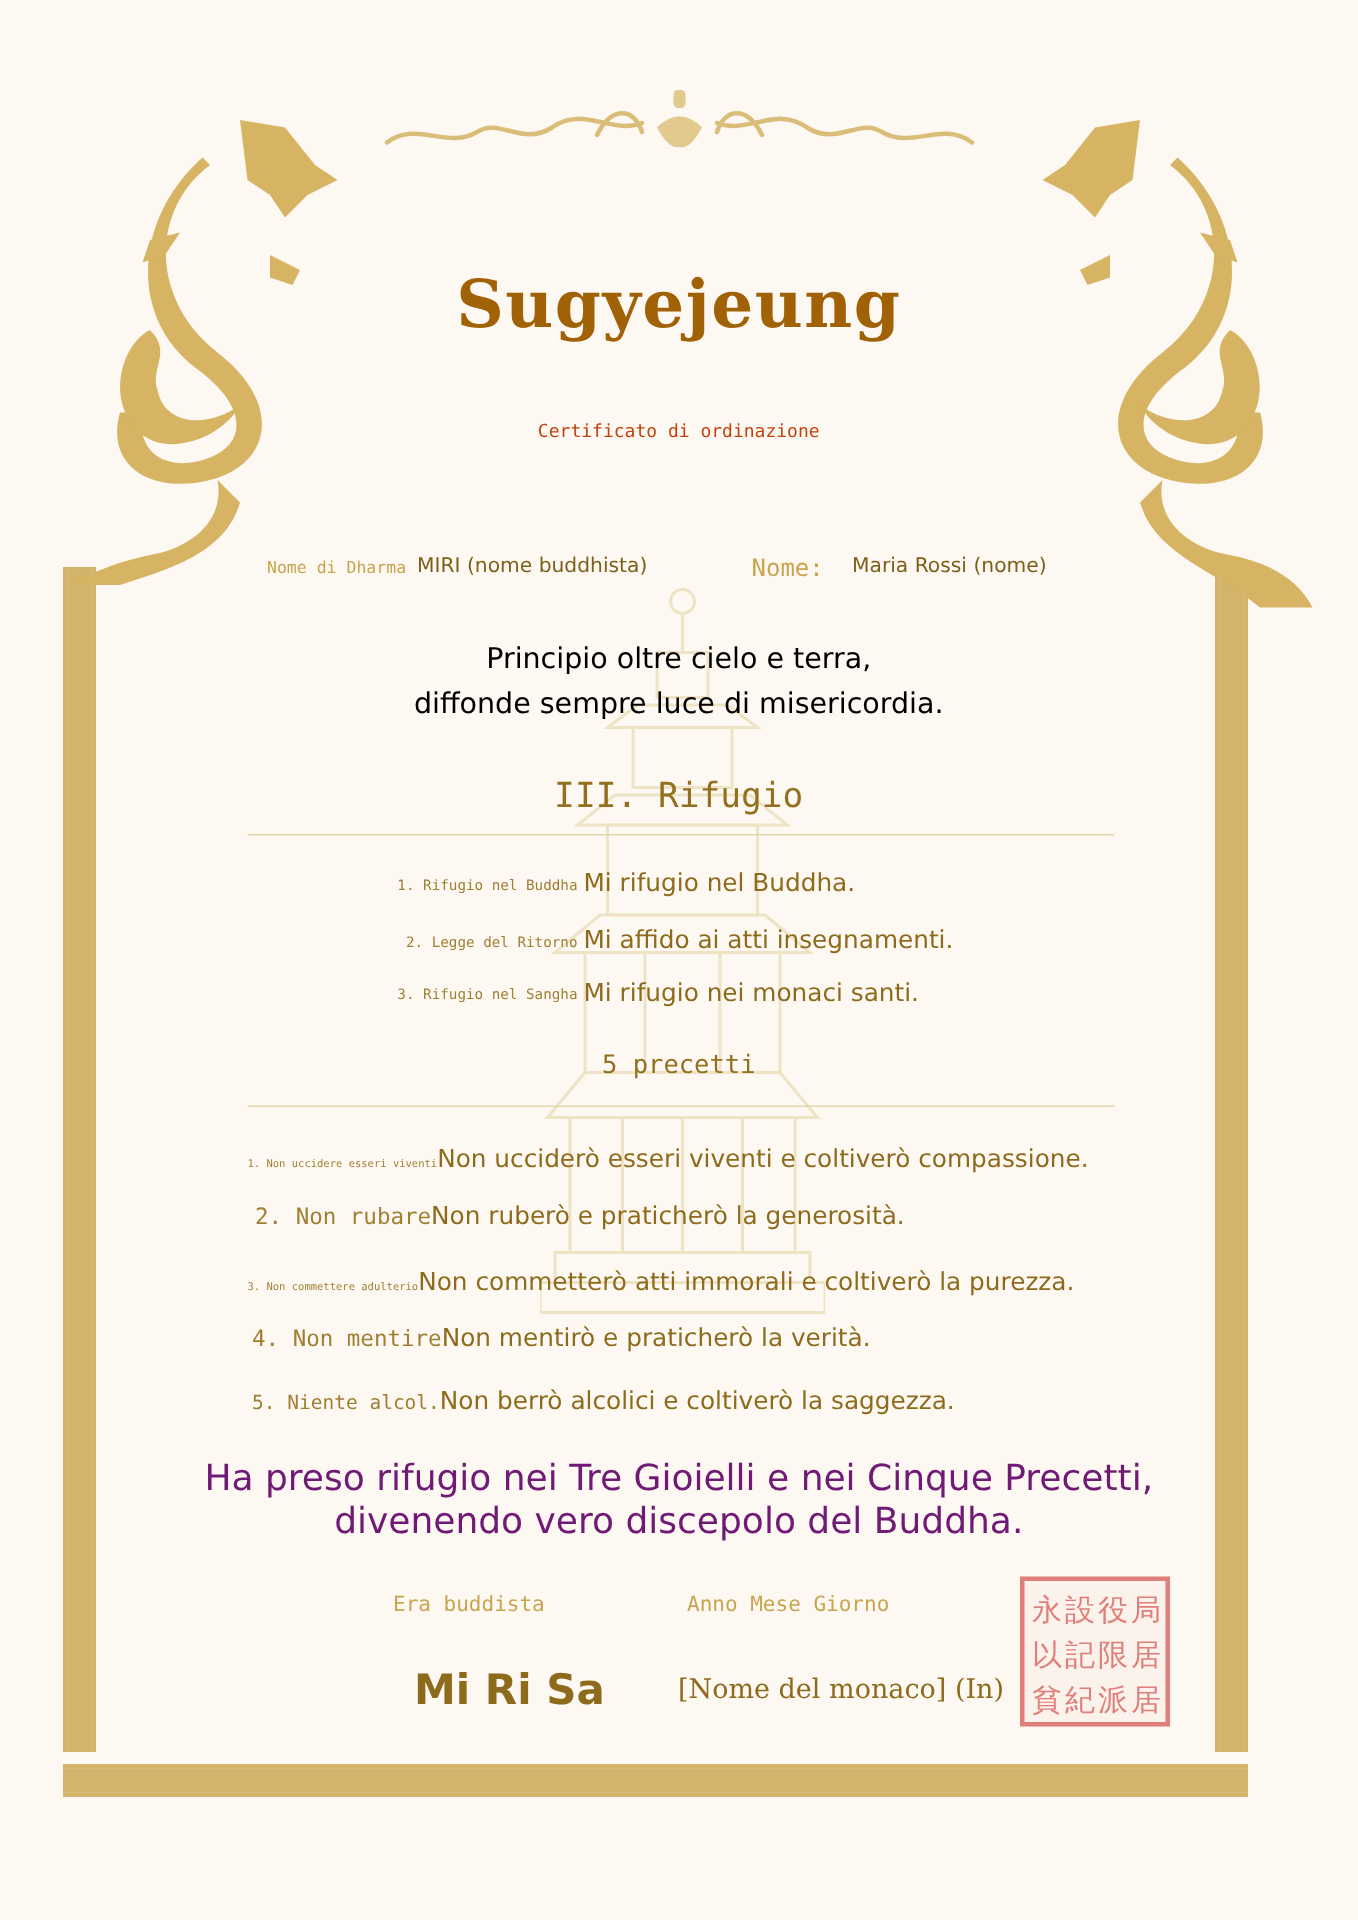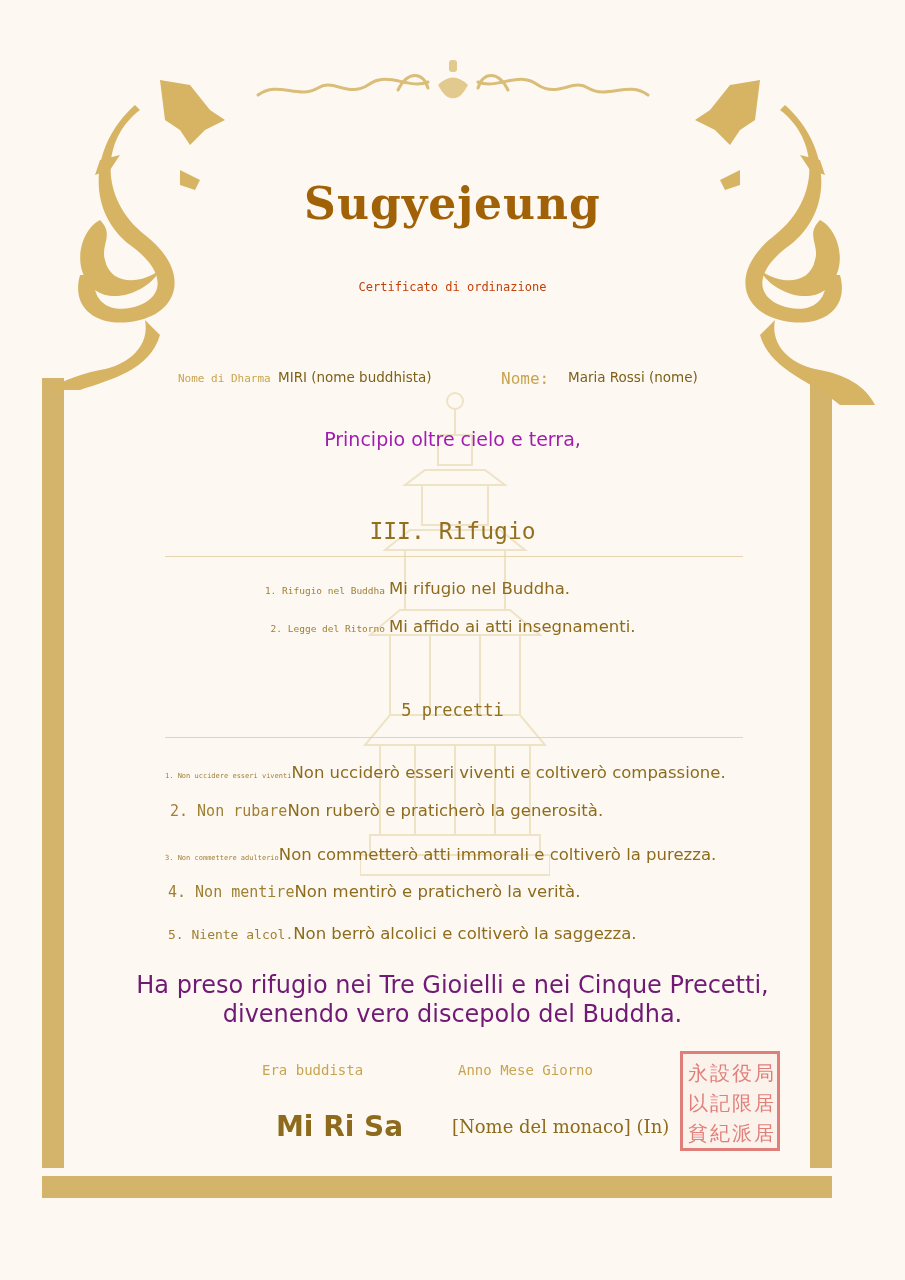--- a/index.html
+++ b/index.html
@@ -26,21 +26,21 @@
     background-position: 0 0, 0 19px, 0 3px, 19px 3px, 9px 9px, 9px 9px;
     background-repeat: repeat-x;
   }
 
   .title { left:0; width:905px; top:178px; text-align:center; font-family:"DejaVu Serif", serif; font-weight:bold; font-size:44px; color:#a16207; letter-spacing:1px; }
   .subtitle { left:0; width:905px; top:280px; text-align:center; font-family:"DejaVu Sans Mono", monospace; font-size:12px; color:#c2410c; }
   .lbl-small { font-family:"DejaVu Sans Mono", monospace; font-size:11px; color:#c9a44e; }
   .val { font-family:"DejaVu Sans", sans-serif; font-size:13.5px; color:#7d5f18; }
   .lbl-big { font-family:"DejaVu Sans Mono", monospace; font-size:16px; color:#c9a44e; }
 
-  .motto { left:0; width:905px; top:424px; text-align:center; font-size:19px; line-height:30px; color:#a21caf; font-family:"DejaVu Sans", sans-serif; }
+  .motto { left:0; width:905px; top:424px; text-align:center; font-size:19px; line-height:30px; color:#000000; font-family:"DejaVu Sans", sans-serif; }
   .section { left:0; width:905px; text-align:center; font-family:"DejaVu Sans Mono", monospace; color:#93701f; }
   .rule { left:165px; width:578px; height:1px; background:#e4d5ad; }
 
   .refuge-row { left:0; width:905px; height:24px; }
   .refuge-row .l { position:absolute; right:520px; font-family:"DejaVu Sans Mono", monospace; font-size:9.5px; color:#a07f33; top:6px; white-space:nowrap; }
   .refuge-row .r { position:absolute; left:389px; font-size:16.5px; color:#8e6b1c; white-space:nowrap; }
 
   .prec-row { left:165px; height:26px; white-space:nowrap; }
   .prec-row .pl { font-family:"DejaVu Sans Mono", monospace; color:#a07f33; }
   .prec-row .pr { font-size:16.5px; color:#8e6b1c; }
@@ -123,32 +123,37 @@
   <div class="abs title">Sugyejeung</div>
   <div class="abs subtitle">Certificato di ordinazione</div>
 
   <div class="abs lbl-small" style="left:178px;top:372px;">Nome di Dharma</div>
   <div class="abs val" style="left:278px;top:369px;">MIRI (nome buddhista)</div>
   <div class="abs lbl-big" style="left:501px;top:369px;">Nome:</div>
   <div class="abs val" style="left:568px;top:369px;">Maria Rossi (nome)</div>
 
   <div class="abs motto">
     <div>Principio oltre cielo e terra,</div>
+    <div>diffonde sempre luce di misericordia.</div>
   </div>
 
   <div class="abs section" style="top:518px;font-size:23px;">III. Rifugio</div>
   <div class="abs rule" style="top:556px;"></div>
 
   <div class="abs refuge-row" style="top:579px;">
     <span class="l">1. Rifugio nel Buddha</span>
     <span class="r">Mi rifugio nel Buddha.</span>
   </div>
   <div class="abs refuge-row" style="top:617px;">
     <span class="l">2. Legge del Ritorno</span>
     <span class="r">Mi affido ai atti insegnamenti.</span>
+  </div>
+  <div class="abs refuge-row" style="top:652px;">
+    <span class="l">3. Rifugio nel Sangha</span>
+    <span class="r">Mi rifugio nei monaci santi.</span>
   </div>
 
   <div class="abs section" style="top:700px;font-size:17px;">5 precetti</div>
   <div class="abs rule" style="top:737px;"></div>
 
   <div class="abs prec-row" style="top:763px;">
     <span class="pl" style="font-size:7px;">1. Non uccidere esseri viventi</span><span class="pr">Non ucciderò esseri viventi e coltiverò compassione.</span>
   </div>
   <div class="abs prec-row" style="top:801px;left:170px;">
     <span class="pl" style="font-size:15px;">2. Non rubare</span><span class="pr">Non ruberò e praticherò la generosità.</span>

